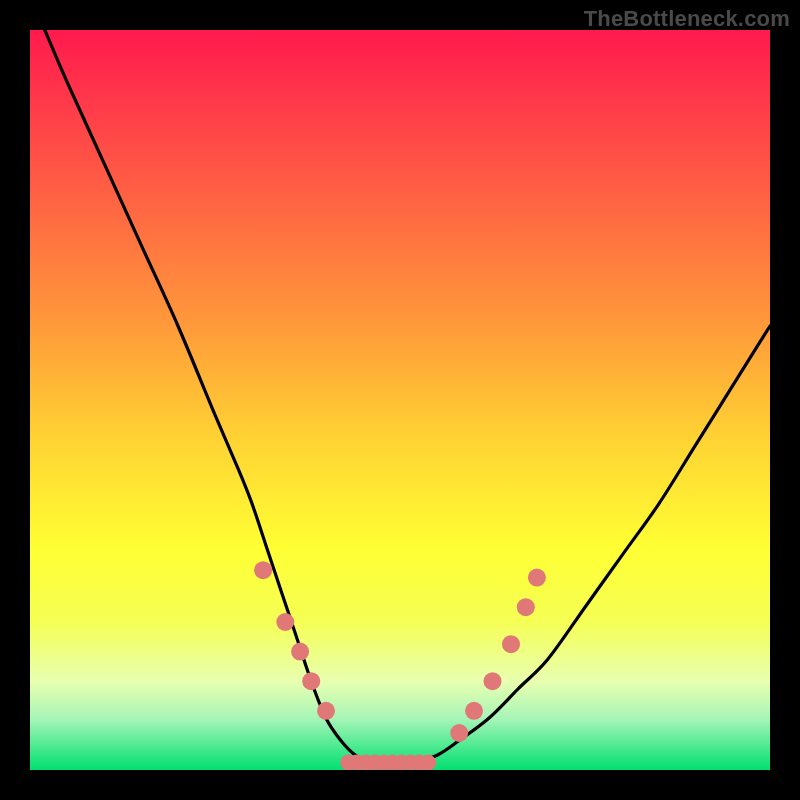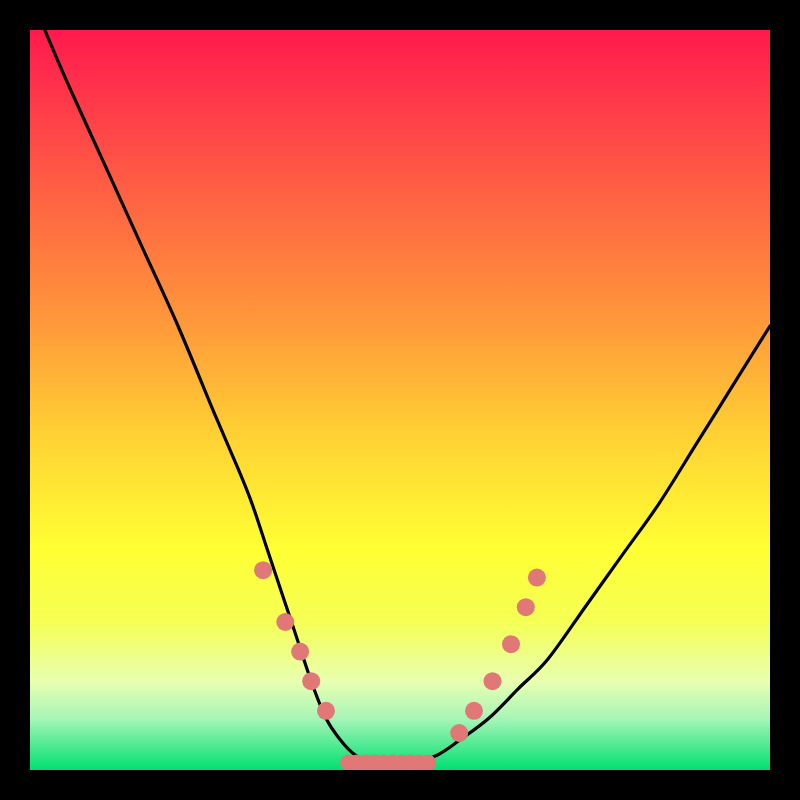--- a/index.html
+++ b/index.html
@@ -89,13 +89,14 @@
           <circle cx="344.8" cy="732.6" r="8" class="dot"></circle>
           <circle cx="353.7" cy="732.6" r="8" class="dot"></circle>
           <circle cx="362.6" cy="732.6" r="8" class="dot"></circle>
           <circle cx="371.5" cy="732.6" r="8" class="dot"></circle>
           <circle cx="380.4" cy="732.6" r="8" class="dot"></circle>
           <circle cx="389.2" cy="732.6" r="8" class="dot"></circle>
           <circle cx="398.1" cy="732.6" r="8" class="dot"></circle>
         </g>
     </svg>
   </div>
+  <div class="watermark">TheBottleneck.com</div>
 </div>
 
 </body></html>

